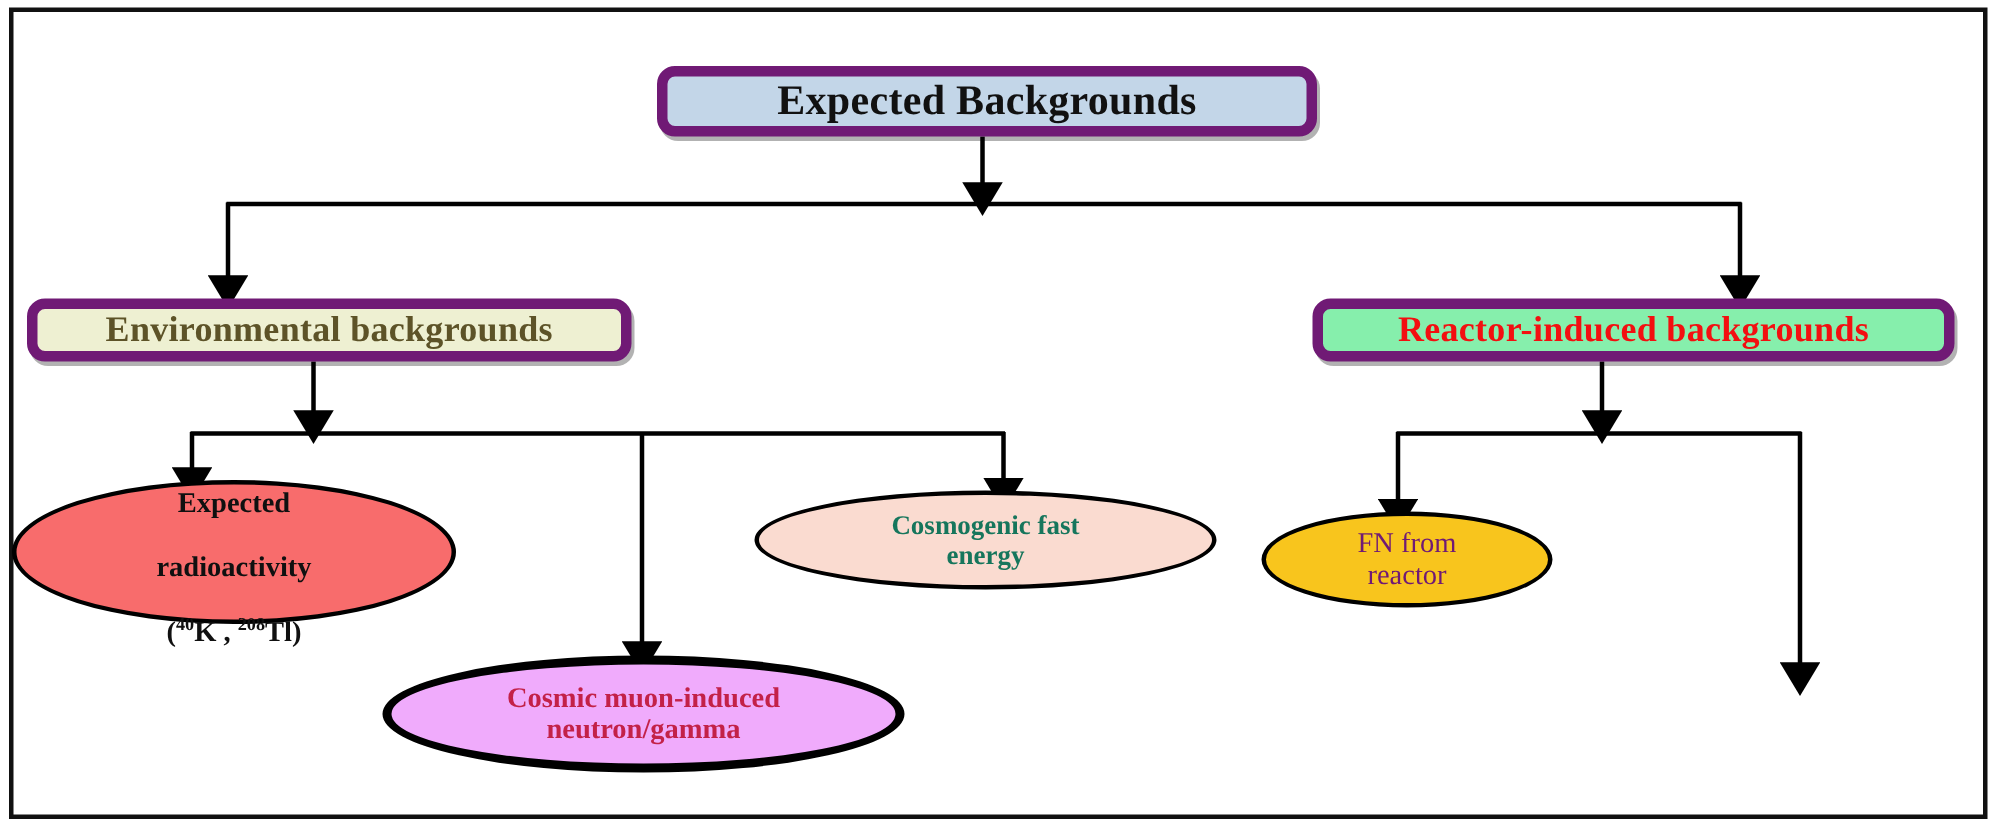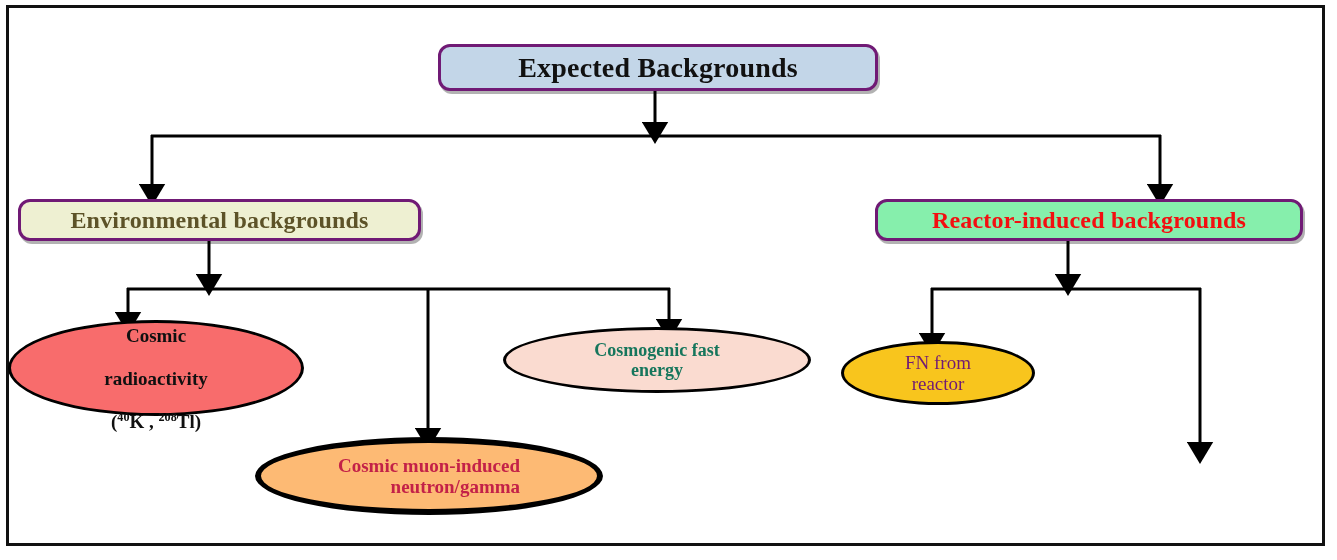--- a/index.html
+++ b/index.html
@@ -33,21 +33,21 @@
     left: 0;
     top: 0;
     width: 1337px;
     height: 560px;
   }
 
   
   .node-box {
     position: absolute;
     box-sizing: border-box;
-    border: 3px solid #701a75;
+    border: 7px solid #701a75;
     border-radius: 12px;
     display: flex;
     align-items: center;
     justify-content: center;
     text-align: right;
     font-weight: bold;
     letter-spacing: 0.2px;
     box-shadow: 2px 3px 0 rgba(0,0,0,0.30);
   }
 
@@ -108,26 +108,25 @@
     font-size: 0.64em;
     vertical-align: super;
     line-height: 0;
   }
 
   #ellipse-cosmic {
     left: 255px;
     top: 437px;
     width: 348px;
     height: 78px;
-    background: #fdba74;
+    background: #f0abfc;
     color: #c32148;
     font-size: 19px;
     font-weight: bold;
     border-width: 6px;
-    text-align: right;
   }
 
   #ellipse-cosmogenic {
     left: 503px;
     top: 327px;
     width: 308px;
     height: 66px;
     background: #fadbd0;
     color: #16765c;
     font-size: 18px;
@@ -200,21 +199,21 @@
   <div class="node-box" id="box-env">
     <span class="label-inner">Environmental backgrounds</span>
   </div>
 
   <div class="node-box" id="box-reactor">
     <span class="label-inner">Reactor-induced backgrounds</span>
   </div>
 
   <div class="node-ellipse" id="ellipse-natural">
     <span class="label-inner">
-      <span>Cosmic</span><br>
+      <span>Expected</span><br>
       <span>radioactivity</span><br>
       <span>(</span><sup>40</sup><span>K</span><span> , </span><sup>208</sup><span>Tl</span><span>)</span>
     </span>
   </div>
 
   <div class="node-ellipse" id="ellipse-cosmic">
     <span class="label-inner">Cosmic muon-induced
 neutron/gamma</span>
   </div>
 

